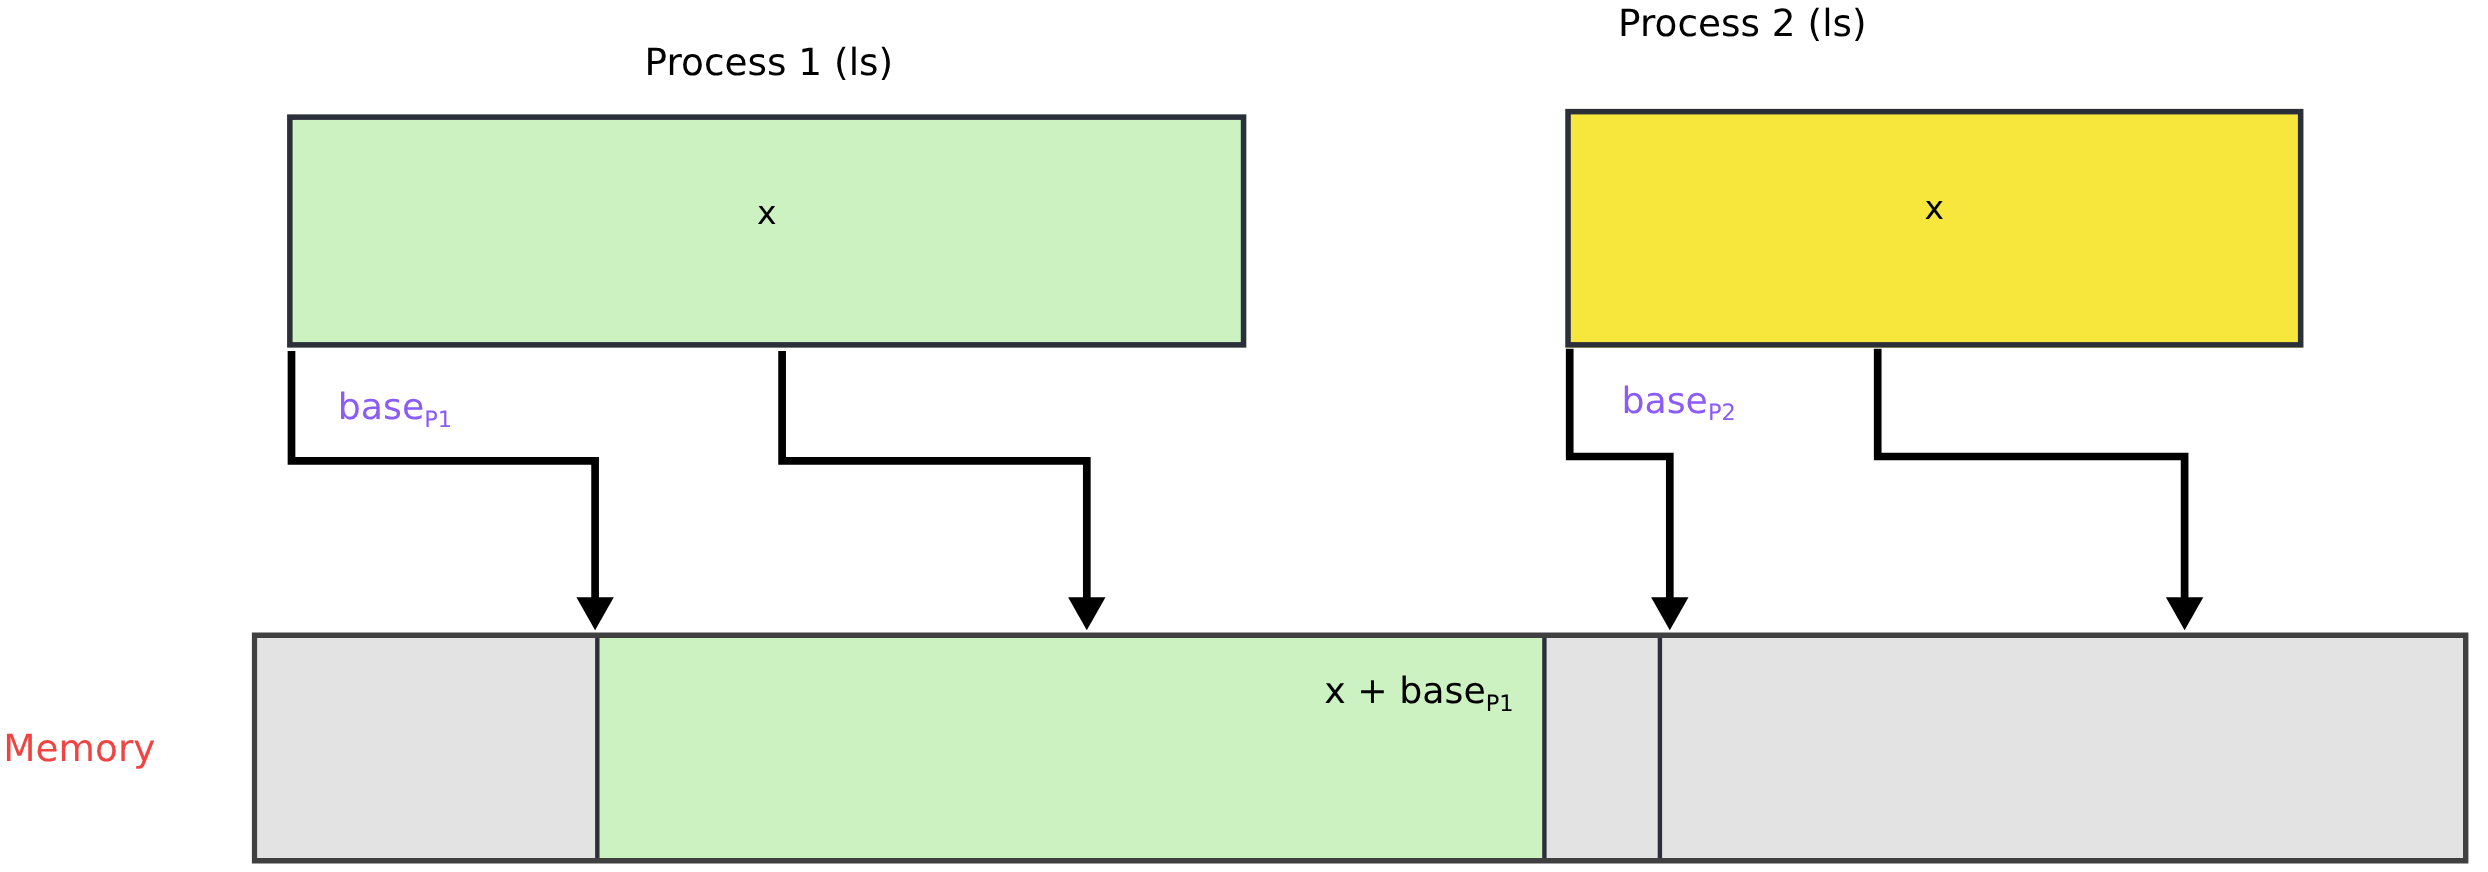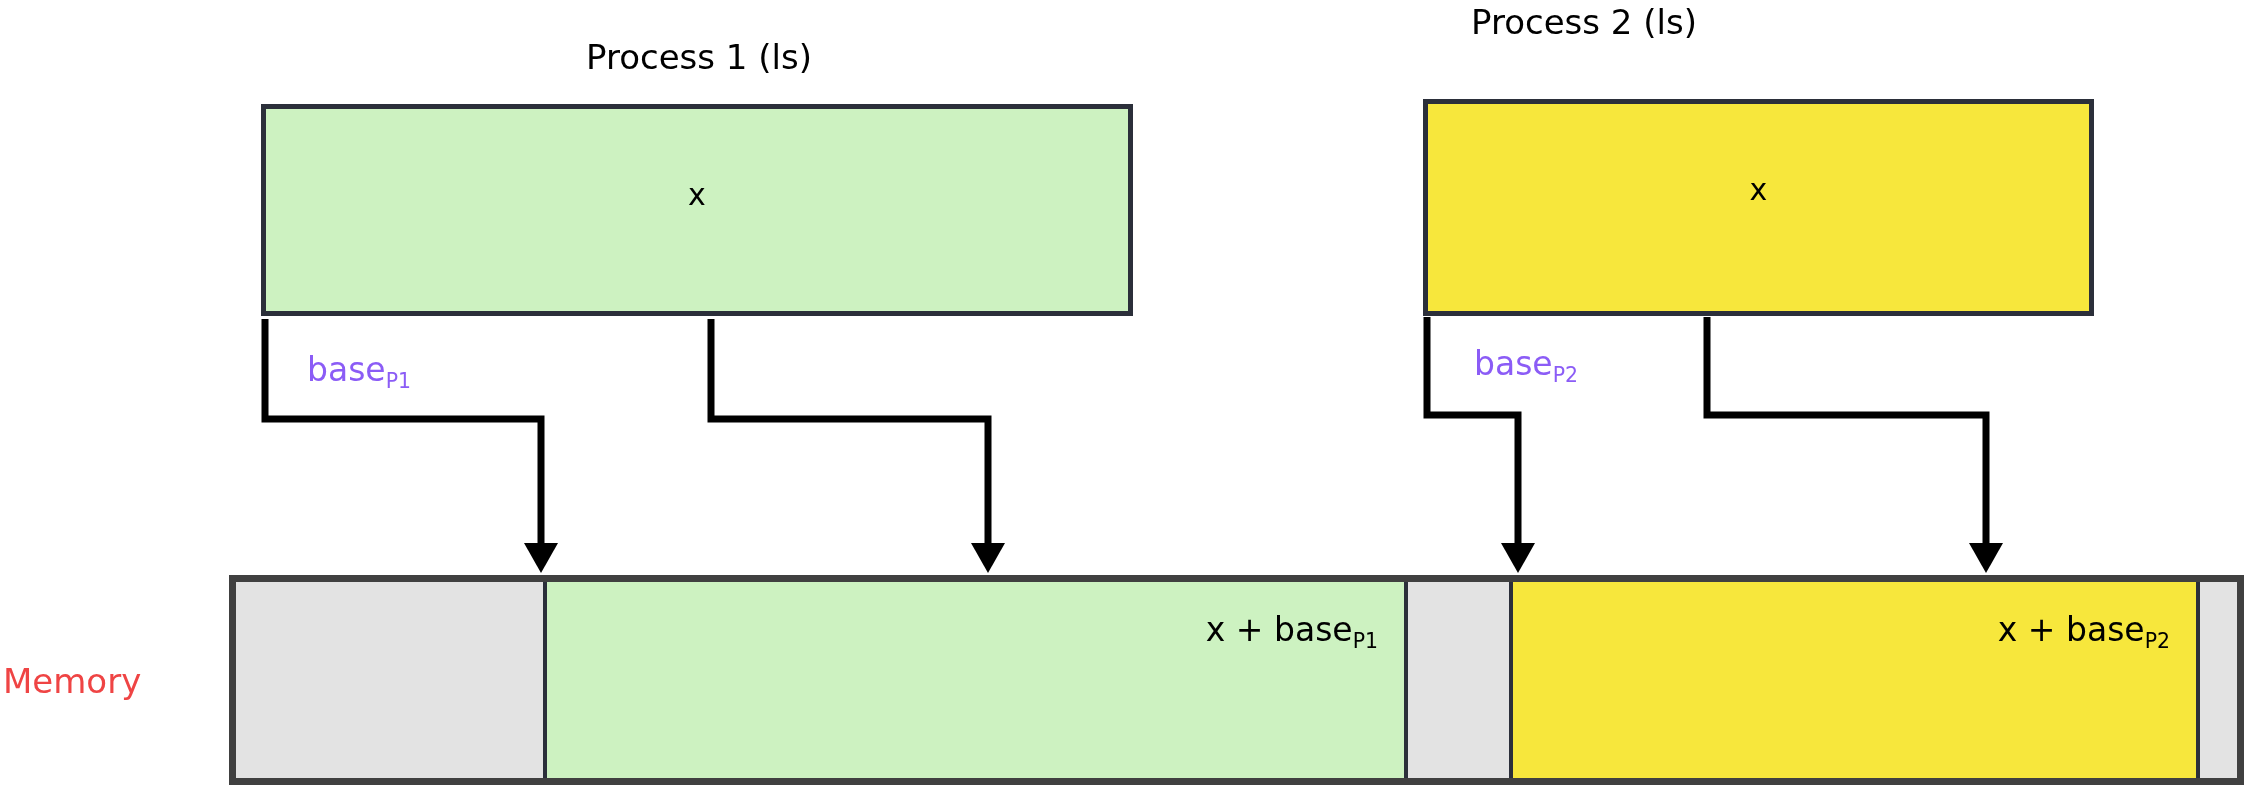--- a/index.html
+++ b/index.html
@@ -38,21 +38,21 @@
   }
   .mem-label {
     position: absolute;
     font-size: 34px;
     color: #ef4444;
     white-space: nowrap;
   }
   .mem-bar {
     position: absolute;
     box-sizing: border-box;
-    border: 7px solid #404040;
+    border: 5px solid #404040;
     display: flex;
     flex-direction: row;
   }
   .mem-seg {
     position: relative;
     height: 100%;
     box-sizing: border-box;
     display: flex;
     align-items: flex-start;
     justify-content: flex-end;
@@ -149,23 +149,20 @@
     </div>
 
     <div class="mem-seg" style="width:861px; background:#cdf2c1;">
       <span class="mem-seg-text"><span>x + base</span><sub>P1</sub></span>
     </div>
 
     <div class="mem-seg" style="width:105px; background:#e3e3e3;">
       <span class="mem-seg-text"></span>
     </div>
 
-    <div class="mem-seg" style="width:687px; background:#f7e73c;">
-      <span class="mem-seg-text"><span>x + base</span><sub>P2</sub></span>
-    </div>
 
     <div class="mem-seg" style="flex:1 1 auto; background:#e3e3e3;">
       <span class="mem-seg-text"></span>
     </div>
 
   </div>
 
 </div>
 
 </body></html>

